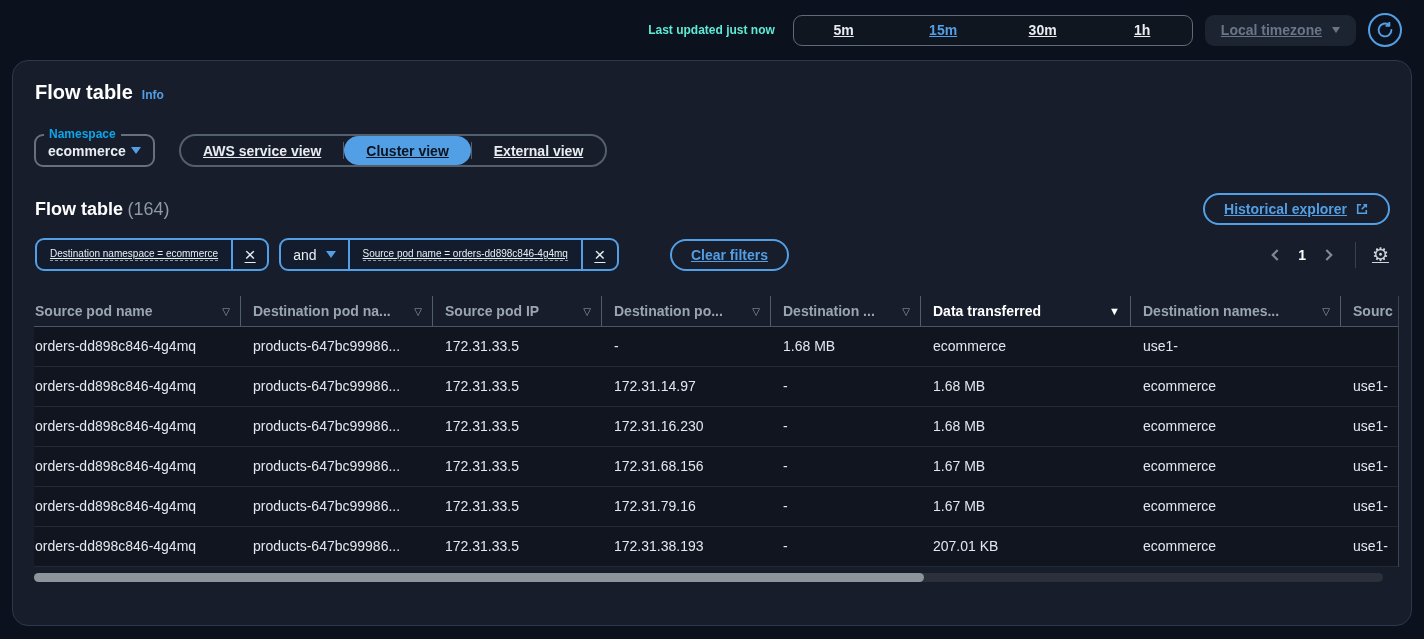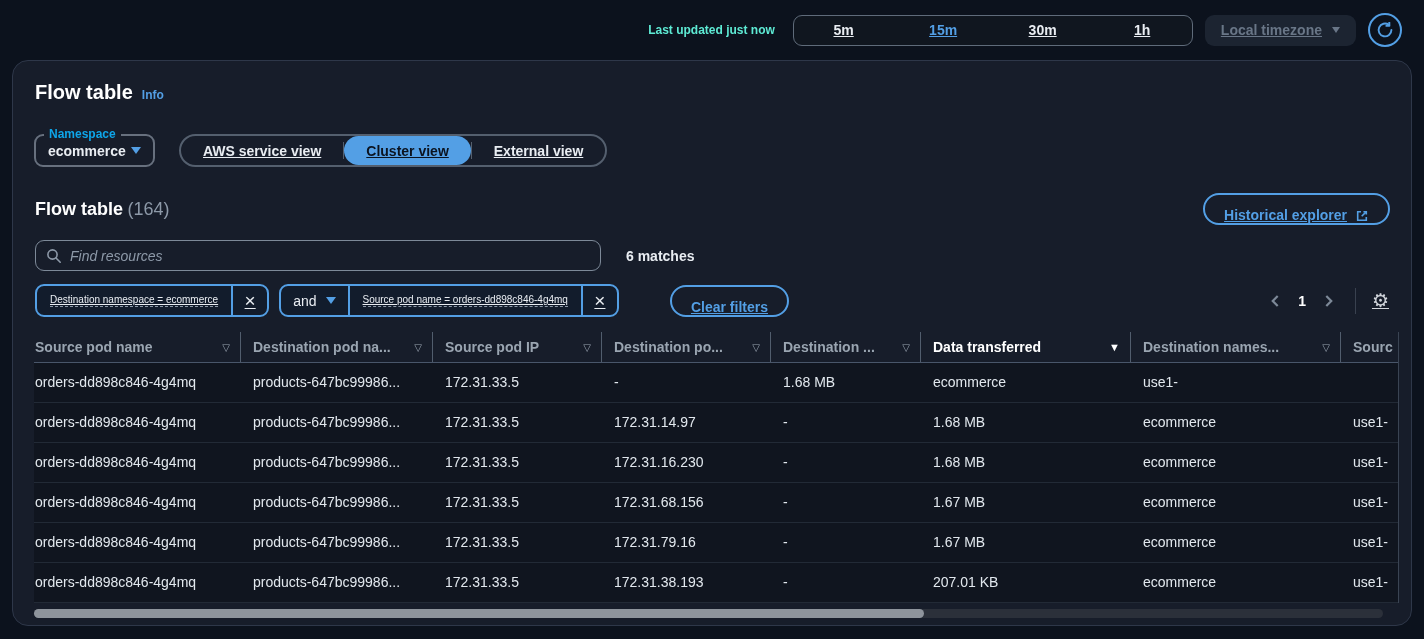--- a/index.html
+++ b/index.html
@@ -46,21 +46,21 @@
   .ns-value{ font-size:14px; font-weight:700; color:#e9edf2; }
 
   .view-toggle{ display:flex; align-items:center; height:33px; border:2px solid #545f6e; border-radius:18px; overflow:hidden; }
   .view-toggle .opt{ height:29px; padding:0 22px; font-size:14px; font-weight:700; color:#e9edf2; display:flex; align-items:center; border-radius:15px; white-space:nowrap; }
   .view-toggle .opt.selected{ background:var(--accent); color:#0b131f; }
   .view-div{ width:1px; height:17px; background:#545f6e; }
 
   .section-row{ display:flex; align-items:center; justify-content:space-between; margin-top:26px; padding-left:1px; }
   .section-title{ font-size:18px; font-weight:700; color:#fff; }
   .section-count{ font-weight:400; color:var(--muted); }
-  .pill-btn{ height:32px; display:inline-flex; align-items:flex-end; gap:8px; padding:0 19px; border:2px solid var(--accent); border-radius:17px; color:var(--accent); font-size:14px; font-weight:700; margin-right:9px; white-space:nowrap; }
+  .pill-btn{ height:32px; display:inline-flex; align-items:center; gap:8px; padding:0 19px; border:2px solid var(--accent); border-radius:17px; color:var(--accent); font-size:14px; font-weight:700; margin-right:9px; white-space:nowrap; }
 
   .search-row{ display:flex; align-items:center; gap:25px; margin-top:15px; padding-left:1px; }
   .search-box{ width:566px; height:31px; border:1px solid #7d8998; border-radius:9px; display:flex; align-items:center; gap:8px; padding:0 10px; }
   .search-box input{ flex:1; background:transparent; border:none; outline:none; font-family:inherit; font-size:14px; font-style:italic; color:#e9edf2; }
   .search-box input::placeholder{ color:var(--muted); font-style:italic; }
   .matches{ font-size:14px; font-weight:700; color:#e9edf2; }
 
   .filter-row{ display:flex; align-items:center; margin-top:13px; padding-left:1px; }
   .token{ display:flex; align-items:stretch; height:33px; border:2px solid var(--accent); border-radius:9px; background:#121c2c; overflow:hidden; }
   .token + .token{ margin-left:10px; }
@@ -70,21 +70,21 @@
   .token-x{ width:36px; border-left:2px solid var(--accent); display:grid; place-items:center; font-size:19px; line-height:1; color:#e9edf2; }
   .token-op + .token-text + .token-x{ border-left:2px solid var(--accent); }
   .clear-btn{ margin-left:51px; }
   .pager{ margin-left:auto; display:flex; align-items:center; gap:13px; margin-right:10px; }
   .pager .chev{ display:grid; place-items:center; width:20px; height:20px; }
   .page-num{ font-size:14px; font-weight:700; color:#fff; }
   .pager-div{ width:1px; height:26px; background:#39414f; margin:0 3px; }
   .gear{ font-size:19px; color:#d1d5db; line-height:1; }
 
   
-  .table-wrap{ margin-top:15px; border-right:1px solid #3a4453; }
+  .table-wrap{ margin-top:25px; border-right:1px solid #3a4453; }
   .trow{ display:grid; grid-template-columns:207px 192px 169px 169px 150px 210px 210px minmax(40px,1fr); }
   .thead{ border-bottom:1px solid #49566a; background:var(--panel); }
   .th{ display:flex; align-items:center; justify-content:space-between; height:30px; padding:0 10px 0 12px; border-right:1px solid #515d6d; color:#9aa5b1; font-size:14px; font-weight:700; overflow:hidden; white-space:nowrap; cursor:pointer; }
   .th:first-child{ padding-left:1px; }
   .th:last-child{ border-right:none; }
   .th .sort-icon{ font-size:10px; color:#9aa5b1; margin-left:8px; }
   .th.sorted{ color:#fff; }
   .th.sorted .sort-icon{ color:#fff; font-size:11px; }
   .tbody{ background:var(--tablebg); }
   .tbody .trow{ border-bottom:1px solid #222a36; }
@@ -151,30 +151,20 @@
     <button class="pill-btn">
       <span>Historical explorer</span>
       <svg width="14" height="14" viewBox="0 0 14 14" fill="none">
         <path d="M6 2.7H2.7v8.6h8.6V8" stroke="#539fe5" stroke-width="1.6"></path>
         <path d="M8.4 2.7h2.9v2.9" stroke="#539fe5" stroke-width="1.6"></path>
         <path d="M11.1 2.9L6.7 7.3" stroke="#539fe5" stroke-width="1.6"></path>
       </svg>
     </button>
   </div>
 
-  <div class="search-row">
-    <div class="search-box">
-      <svg width="16" height="16" viewBox="0 0 16 16" fill="none">
-        <circle cx="6.5" cy="6.5" r="4.6" stroke="#8d99a8" stroke-width="1.6"></circle>
-        <path d="M10 10L14.2 14.2" stroke="#8d99a8" stroke-width="1.6" stroke-linecap="round"></path>
-      </svg>
-      <input type="text" placeholder="Find resources" style="">
-    </div>
-    <span class="matches">6 matches</span>
-  </div>
 
   <div class="filter-row">
     <div class="token">
       <span class="token-text">
           <span>Destination namespace = ecommerce</span>
         </span>
       <button class="token-x">×</button>
     </div>
     <div class="token">
       <span class="token-op">

